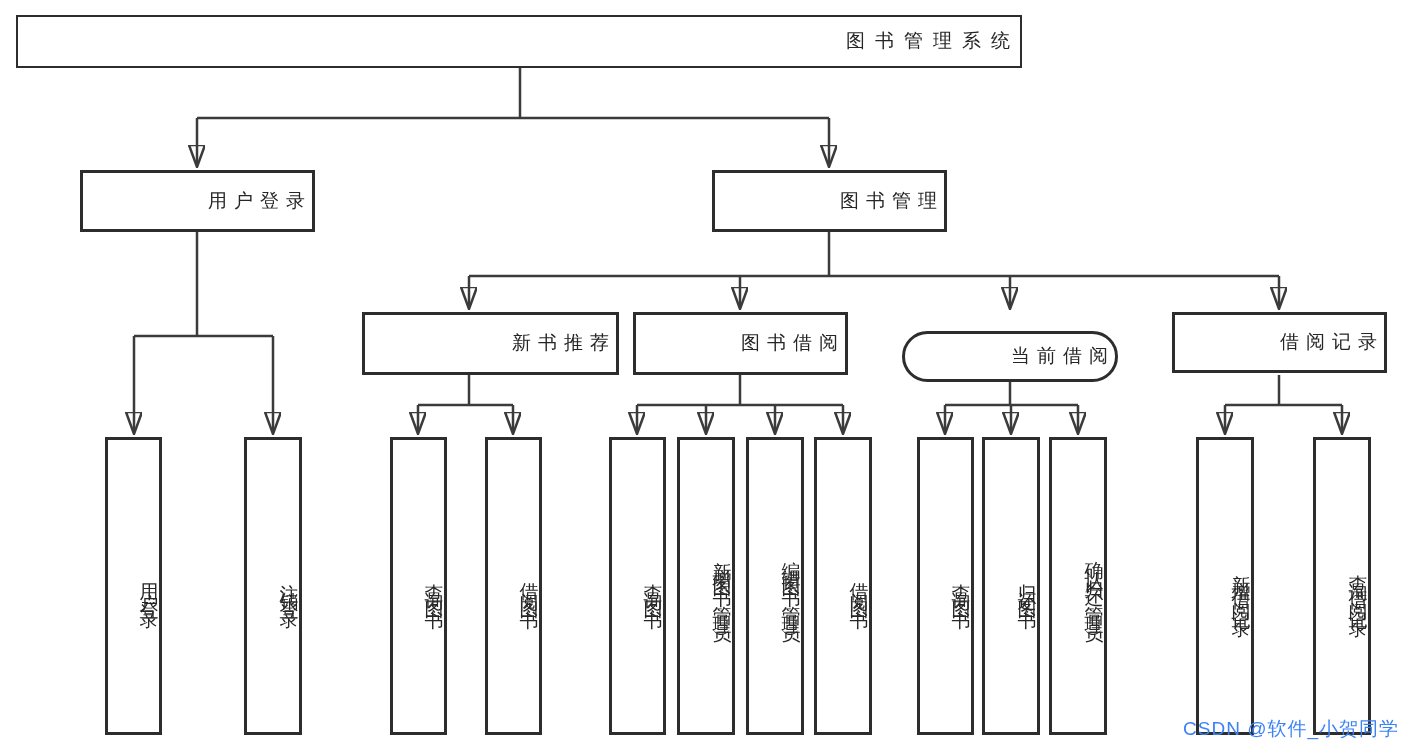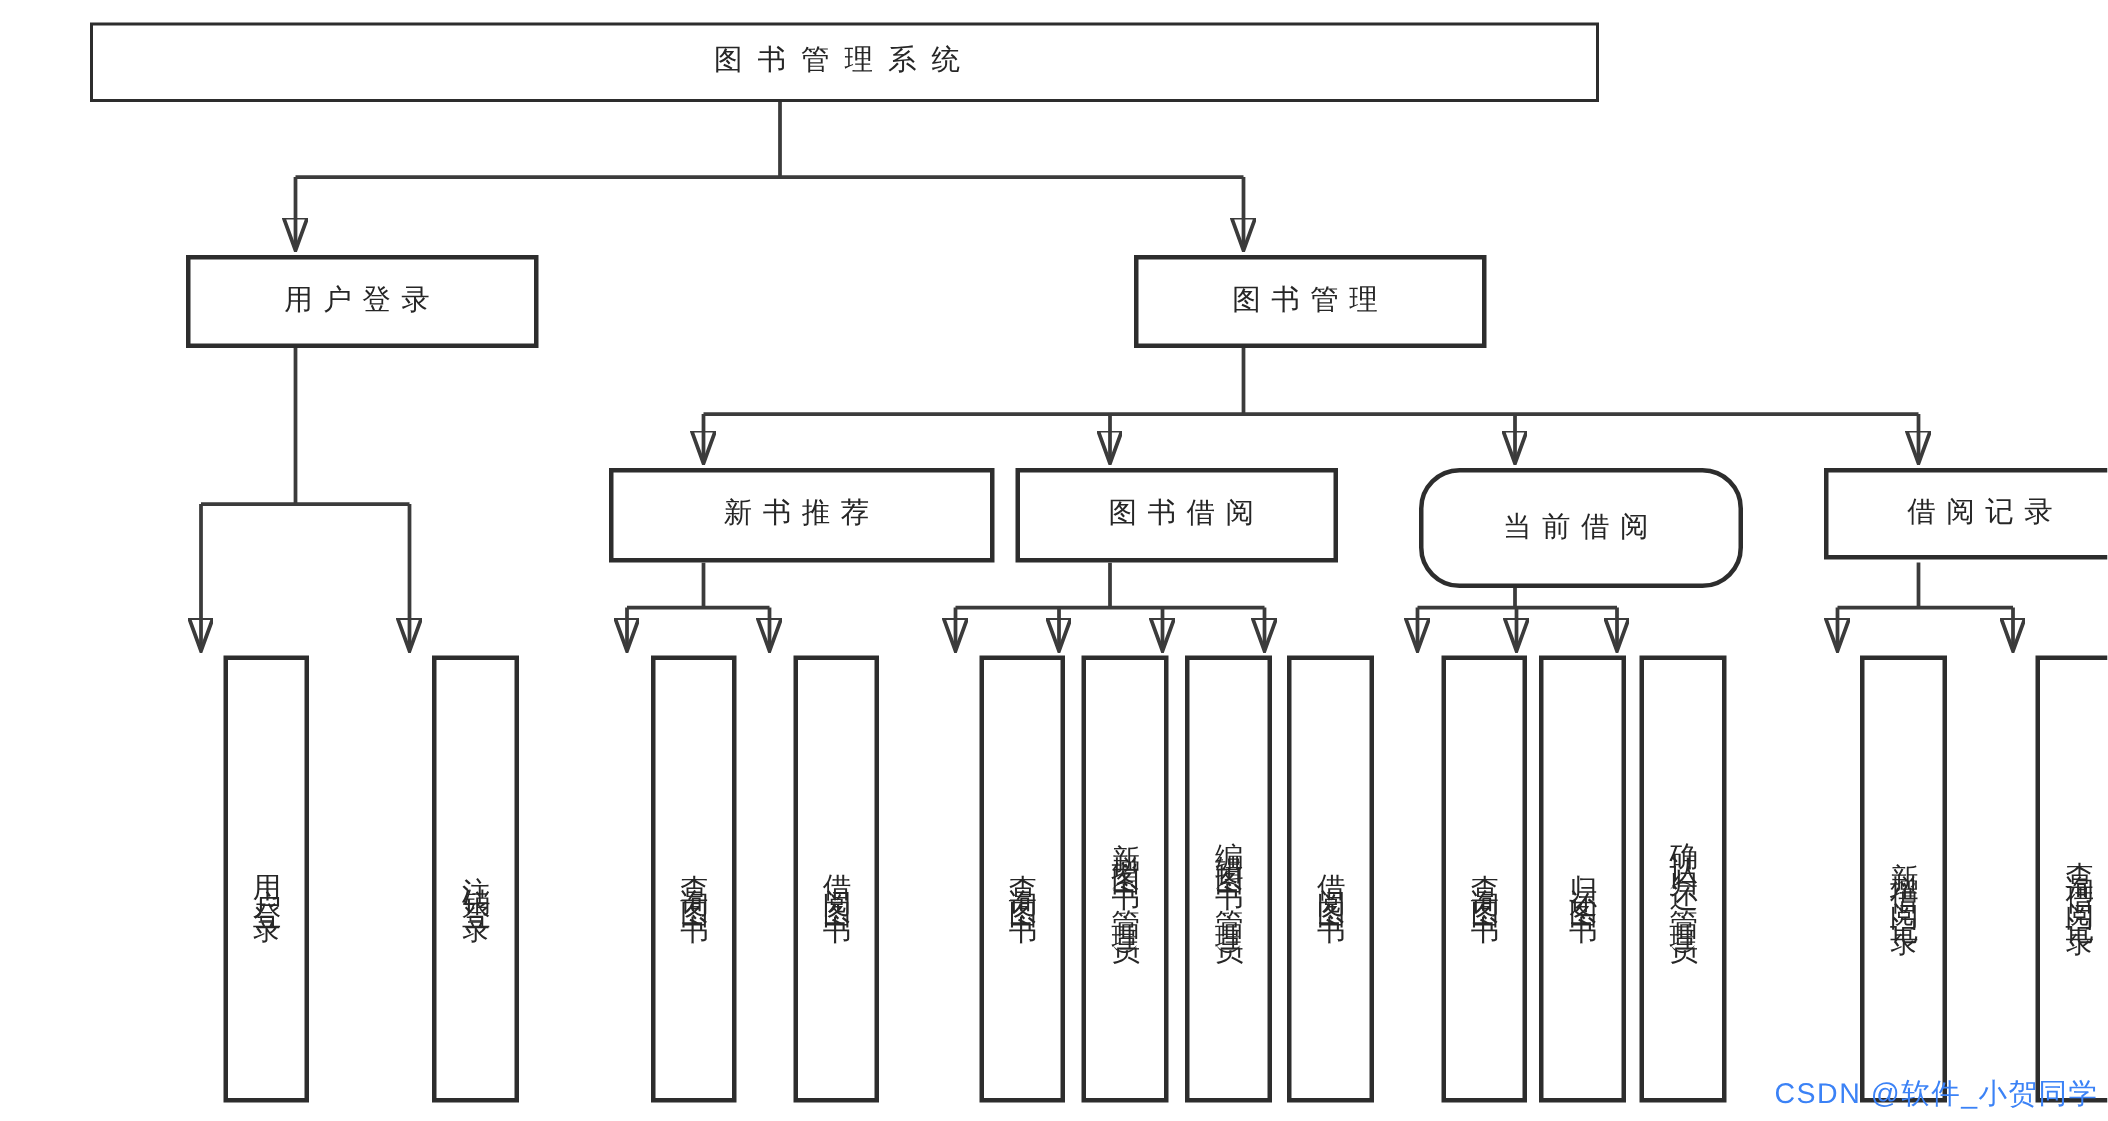--- a/index.html
+++ b/index.html
@@ -21,22 +21,21 @@
     stroke: #3b3b3b;
     stroke-width: 2.5;
   }
   .box {
     position: absolute;
     box-sizing: border-box;
     background: #ffffff;
     border: 3px solid #2d2d2d;
     display: flex;
     align-items: center;
-    justify-content: center;
-    margin-left: 44px;
+    justify-content: flex-end;
   }
   .box.root-box { border-width: 2px; }
   .lbl {
     font-size: 19px;
     color: #262626;
     letter-spacing: 7px;
     white-space: nowrap;
     line-height: 1.2;
   }
   .root-lbl { letter-spacing: 10px; }
@@ -139,21 +138,21 @@
   </div>
 
   <div class="box" style="left:362px; top:312px; width:257px; height:63px;">
     <span class="lbl">新书推荐</span>
   </div>
 
   <div class="box" style="left:633px; top:312px; width:215px; height:63px;padding-left:13px;">
     <span class="lbl">图书借阅</span>
   </div>
 
-  <div class="box" style="left:902px; top:312px; width:216px; height:80px;border-radius:27px;">
+  <div class="box" style="left:902px; top:331px; width:216px; height:51px;border-radius:27px;">
     <span class="lbl">当前借阅</span>
   </div>
 
   <div class="box" style="left:1172px; top:312px; width:215px; height:61px;">
     <span class="lbl">借阅记录</span>
   </div>
 
   <div class="box" style="left:105px; top:437px; width:57px; height:298px;">
     <span class="v-lbl">用户登录</span>
   </div>

